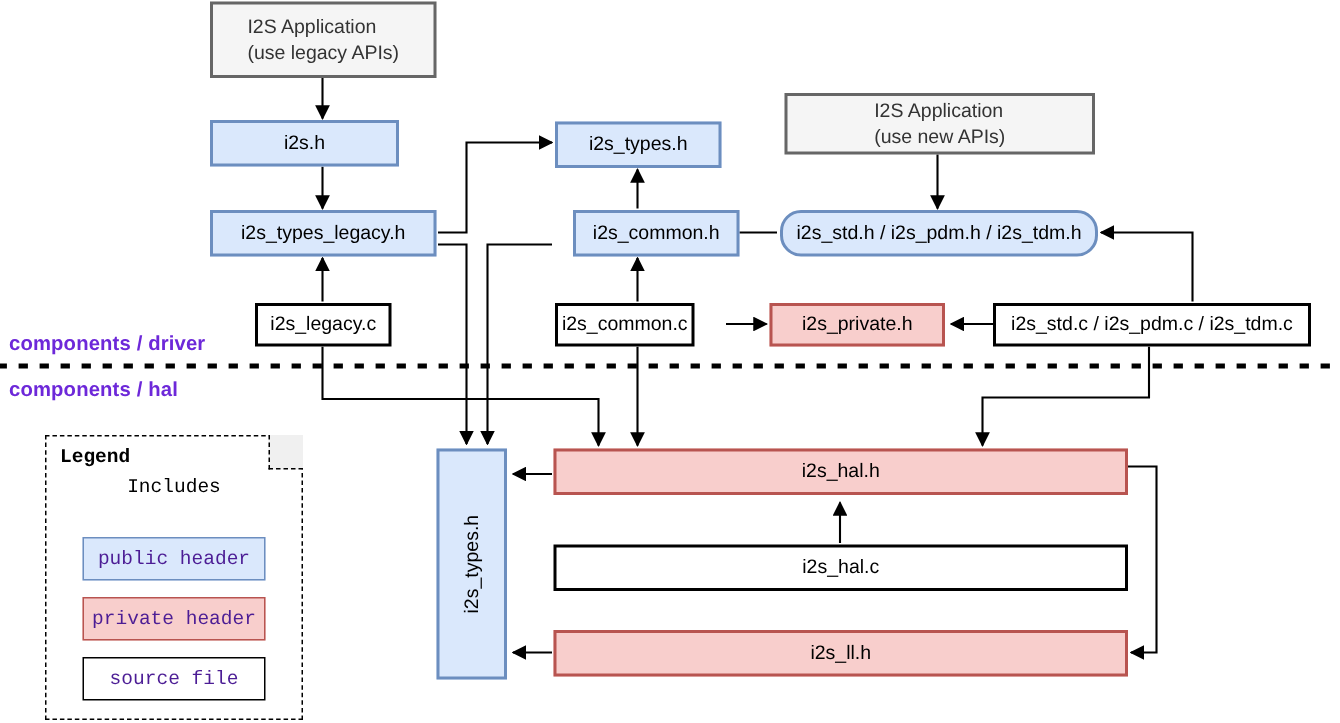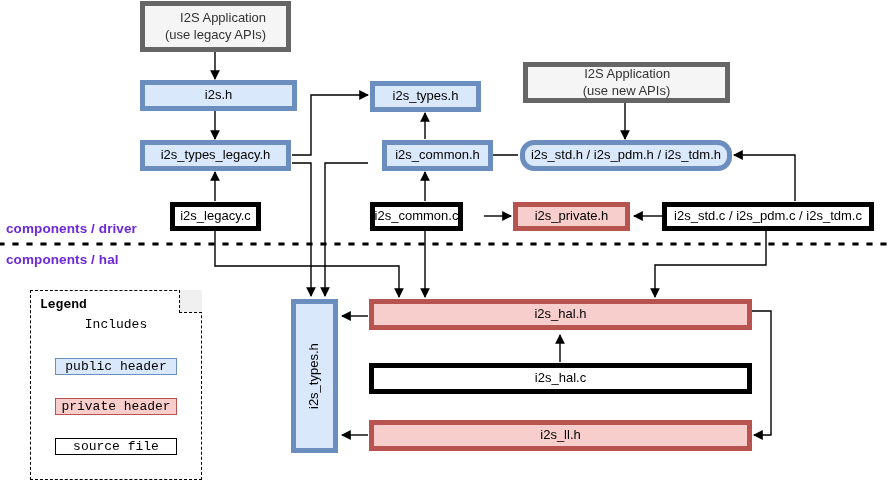--- a/index.html
+++ b/index.html
@@ -21,25 +21,25 @@
     width: 893px;
     height: 482px;
     pointer-events: none;
   }
   .node {
     position: absolute;
     box-sizing: border-box;
     display: flex;
     align-items: center;
     justify-content: center;
-    text-align: right;
+    text-align: left;
     font-size: 13px;
     line-height: 1.25;
     color: #000000;
-    border: 5px solid #0ea5e9;
+    border: 2px solid #0ea5e9;
     background: #ffffff;
     white-space: pre-line;
   }
   .node.public {
     background: #dae8fc;
     border-color: #6c8ebf;
   }
   .node.private {
     background: #f8cecc;
     border-color: #b85450;
@@ -99,27 +99,27 @@
     right: 0;
     top: 26px;
     text-align: center;
     font-size: 13px;
     color: #000;
   }
   .legend-swatch {
     position: absolute;
     left: 24px;
     width: 122px;
-    height: 17px;
+    height: 29px;
     box-sizing: border-box;
     display: flex;
     align-items: center;
     justify-content: center;
     font-size: 13px;
-    color: #000000;
+    color: #4c1d95;
   }
   #sw-public { top: 67px; background: #dae8fc; border: 1px solid #6c8ebf; }
   #sw-private { top: 107px; background: #f8cecc; border: 1px solid #b85450; }
   #sw-source { top: 147px; background: #ffffff; border: 1px solid #000000; }
 </style>
 </head>
 <body>
 
 <div id="stage">
 
@@ -178,21 +178,21 @@
       <path d="M 58 336 L 172 336"></path>
     </g>
   </svg>
 
   <div class="node app" style="left:140px; top:1px; width:151px; height:51px;">I2S Application
 (use legacy APIs)</div>
 
   <div class="node app" style="left:523px; top:62px; width:207px; height:41px;">I2S Application
 (use new APIs)</div>
 
-  <div class="node public" style="left:140px; top:80px; width:157px; height:31px;">i2s.h</div>
+  <div class="node public" style="left:140px; top:80px; width:126px; height:31px;">i2s.h</div>
 
   <div class="node public" style="left:370px; top:81px; width:111px; height:31px;">i2s_types.h</div>
 
   <div class="node public" style="left:140px; top:140px; width:151px; height:31px;">i2s_types_legacy.h</div>
 
   <div class="node public" style="left:370px; top:140px; width:111px; height:31px;margin-left:12px;">i2s_common.h</div>
 
   <div class="node public" style="left:520px; top:140px; width:212px; height:31px;border-radius:14px;">i2s_std.h / i2s_pdm.h / i2s_tdm.h</div>
 
   <div class="node source" style="left:170px; top:202px; width:91px; height:29px;">i2s_legacy.c</div>

